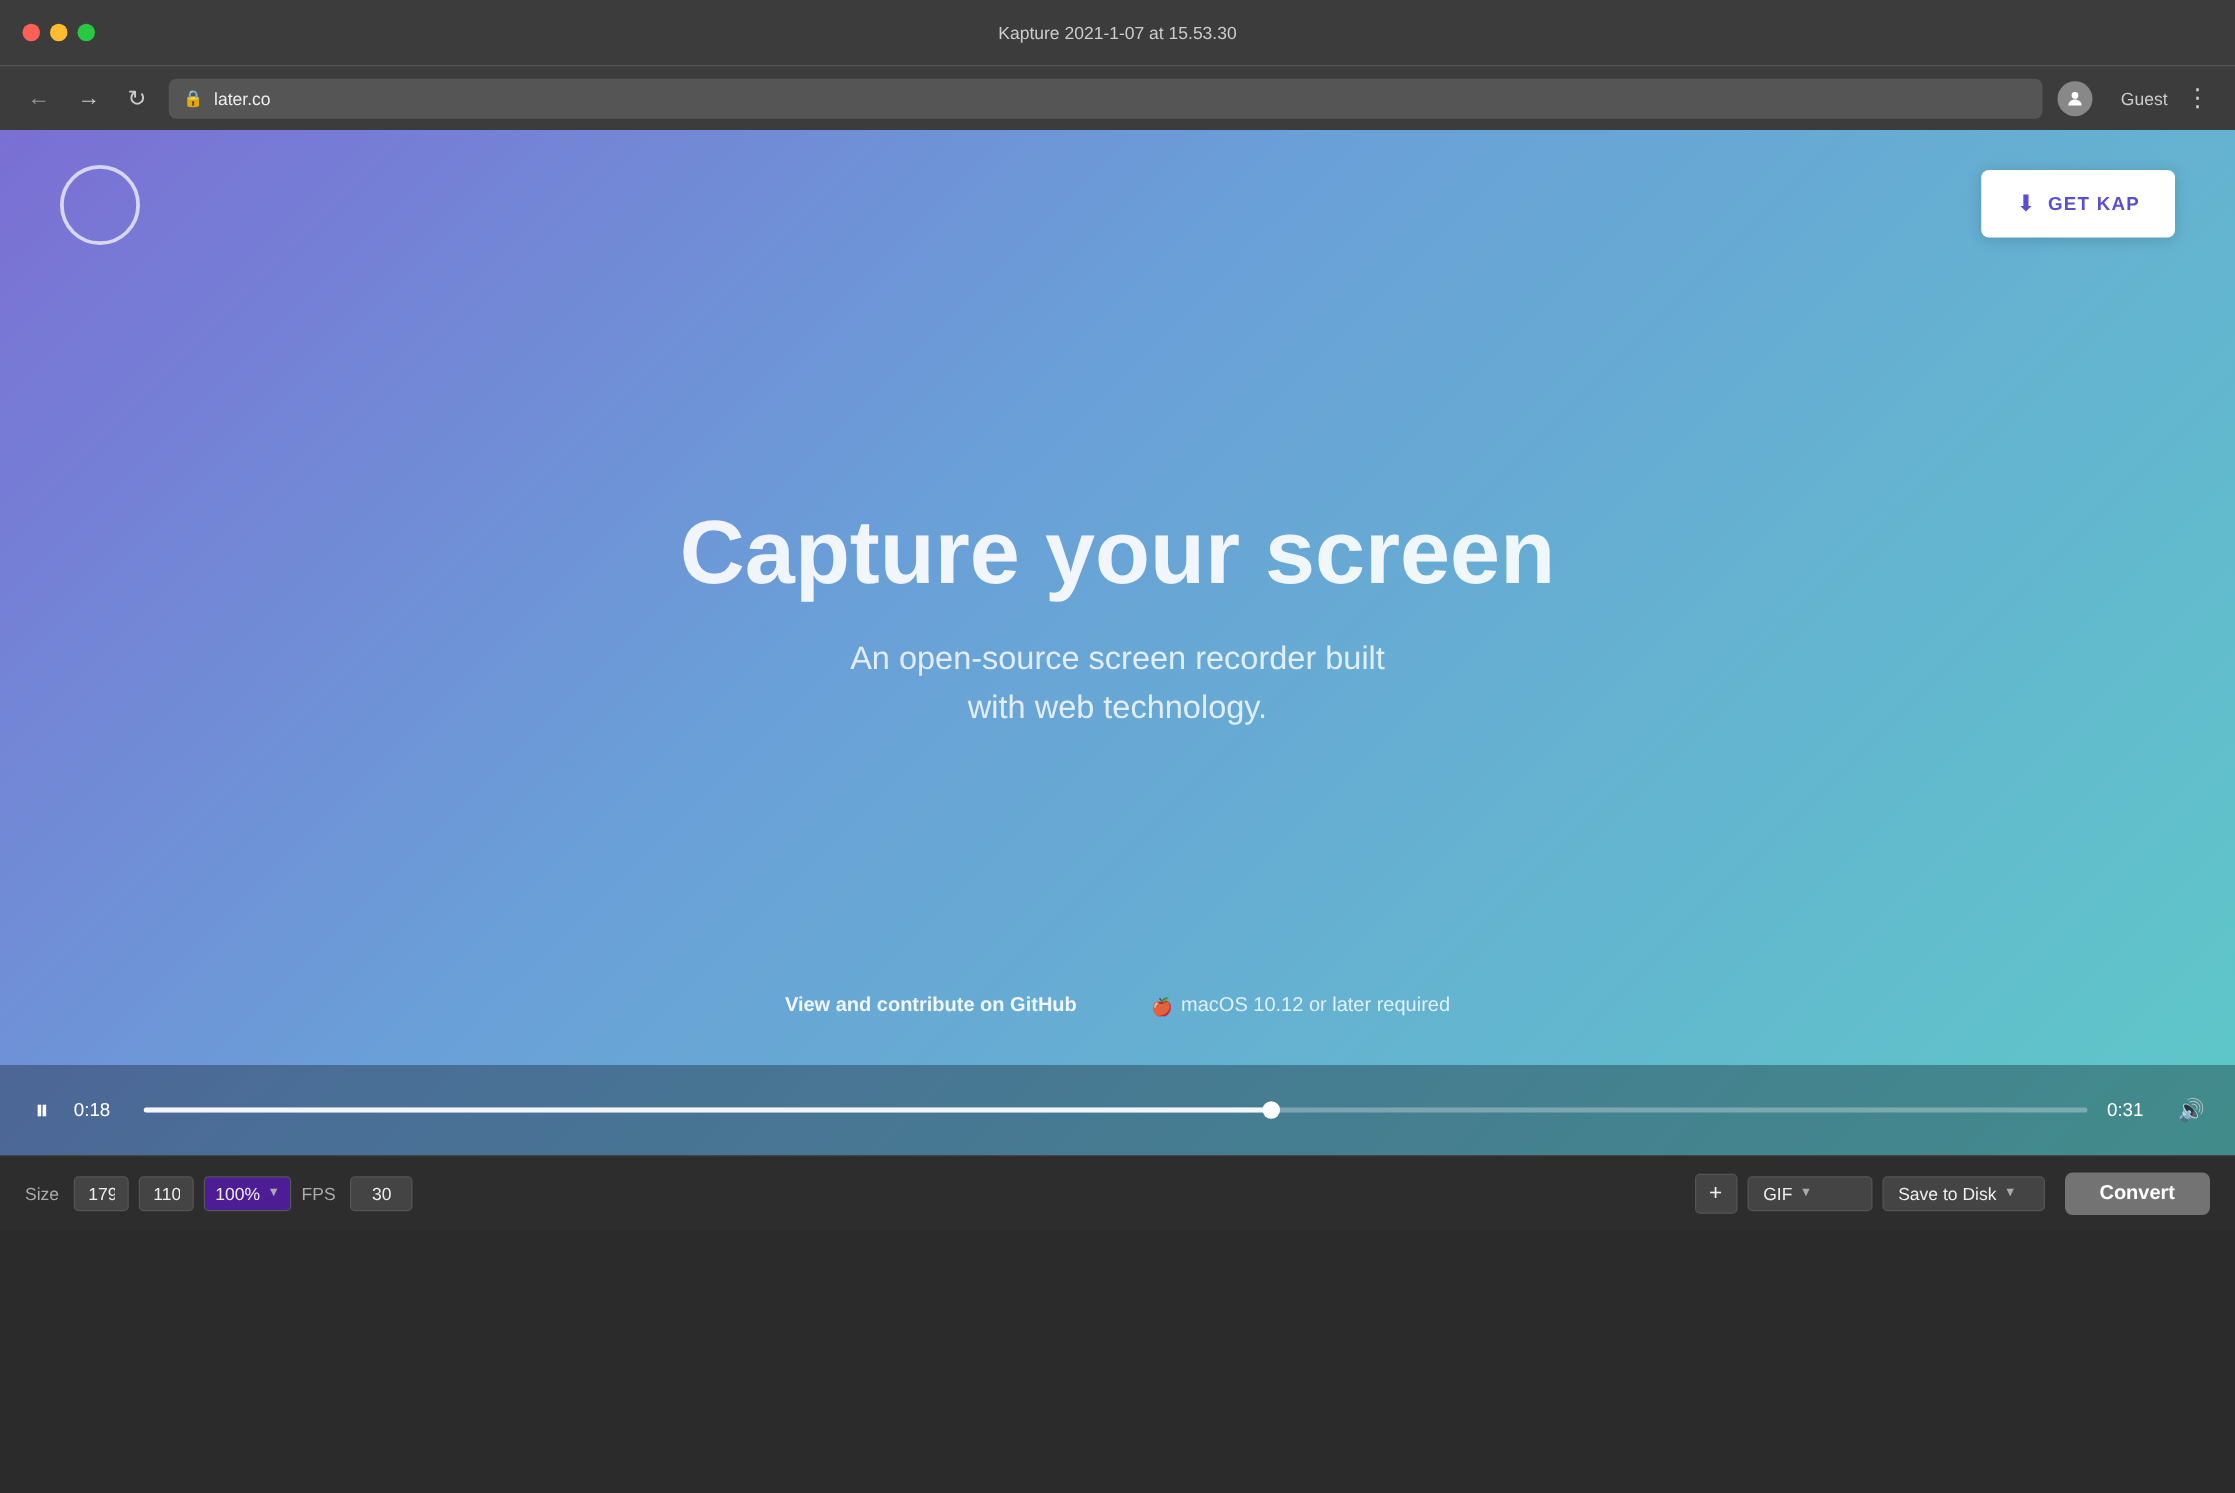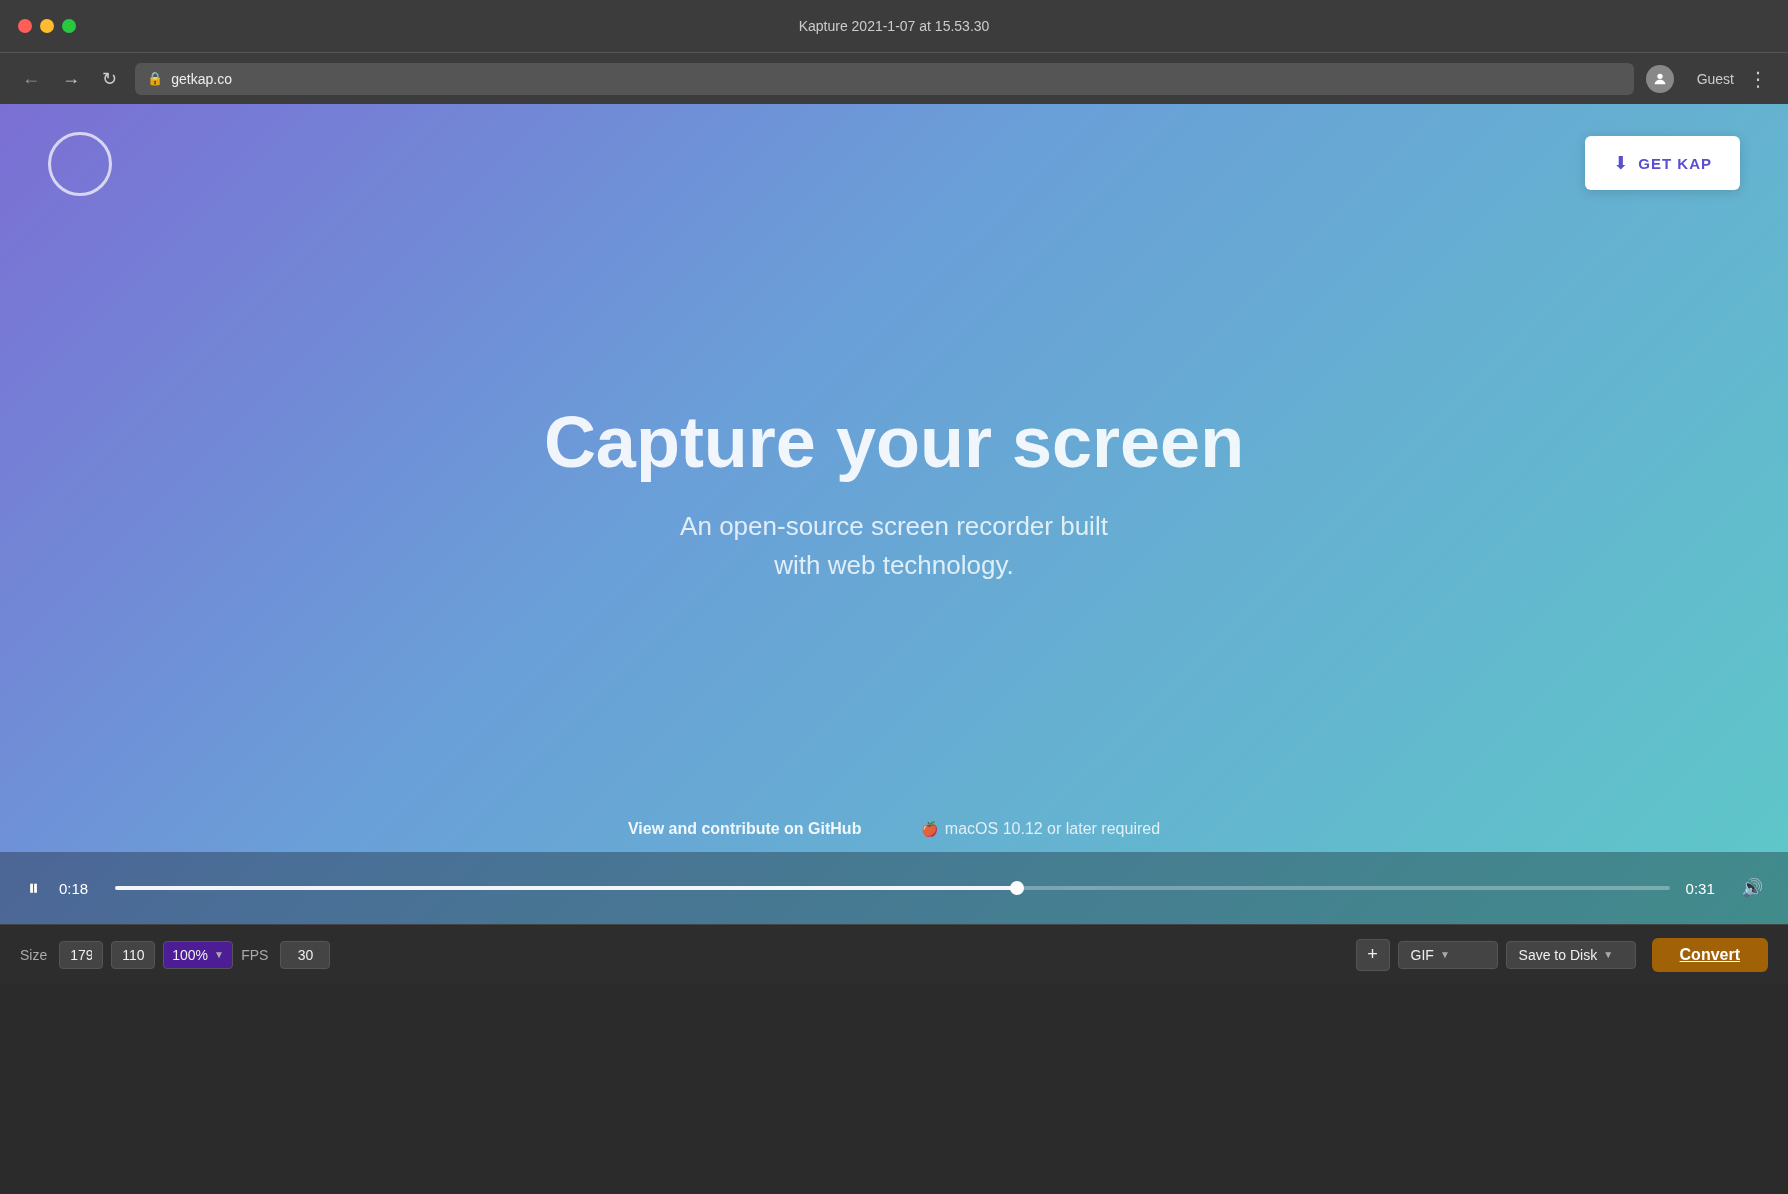--- a/index.html
+++ b/index.html
@@ -180,21 +180,21 @@
     .hero-subtitle {
       font-size: 26px;
       font-weight: 400;
       color: rgba(255,255,255,0.8);
       line-height: 1.5;
     }
 
     
     .links-row {
       position: absolute;
-      bottom: 86px;
+      bottom: 110px;
       display: flex;
       gap: 60px;
       align-items: center;
     }
     .github-link {
       color: rgba(255,255,255,0.9);
       font-size: 16px;
       font-weight: 600;
       text-decoration: none;
       cursor: pointer;
@@ -354,30 +354,29 @@
       color: #eee;
       font-size: 14px;
       padding: 5px 12px;
       display: flex;
       align-items: center;
       gap: 6px;
       cursor: pointer;
       min-width: 130px;
     }
     .convert-btn {
-      background: #a16207;
+      background: #737373;
       border: none;
       border-radius: 6px;
       color: white;
       font-size: 16px;
       font-weight: 600;
       padding: 8px 28px;
       cursor: pointer;
       margin-left: 8px;
-      text-decoration: underline;
     }
   </style>
 </head>
 <body>
 
 <div class="title-bar">
   <div class="traffic-lights">
     <div class="traffic-light tl-close"></div>
     <div class="traffic-light tl-minimize"></div>
     <div class="traffic-light tl-maximize"></div>
@@ -386,21 +385,21 @@
 </div>
 
 <div class="browser-bar">
   <div class="nav-buttons">
     <button class="nav-btn">←</button>
     <button class="nav-btn active">→</button>
     <button class="nav-btn active">↻</button>
   </div>
   <div class="address-bar">
     <span class="lock-icon">🔒</span>
-    <span class="address-text">getkap.co</span>
+    <span class="address-text">later.co</span>
   </div>
   <div class="browser-right">
     <div class="guest-btn">
       <div class="profile-icon">
         <svg width="16" height="16" viewBox="0 0 24 24" fill="white">
           <circle cx="12" cy="8" r="4"></circle>
           <path d="M4 20c0-4 3.6-7 8-7s8 3 8 7"></path>
         </svg>
       </div>
       <span>Guest</span>

